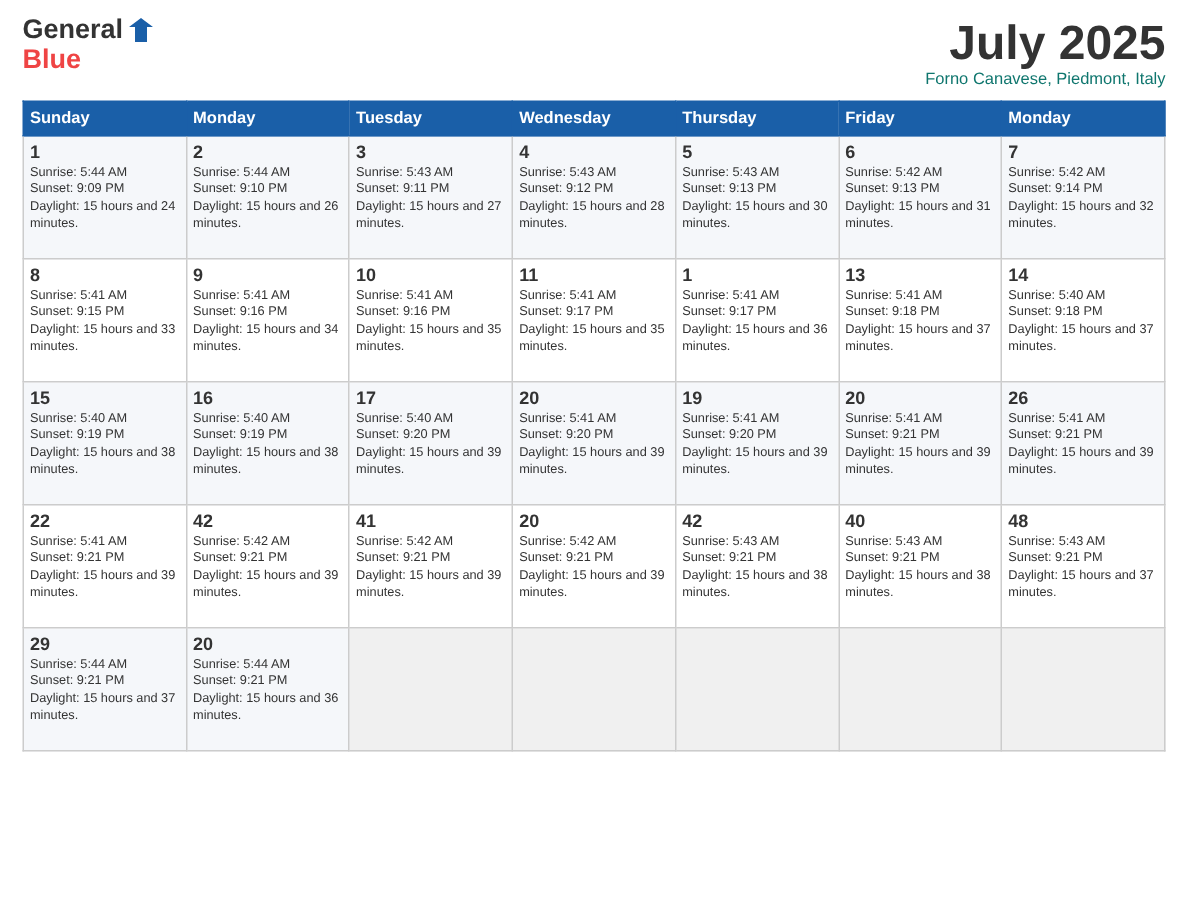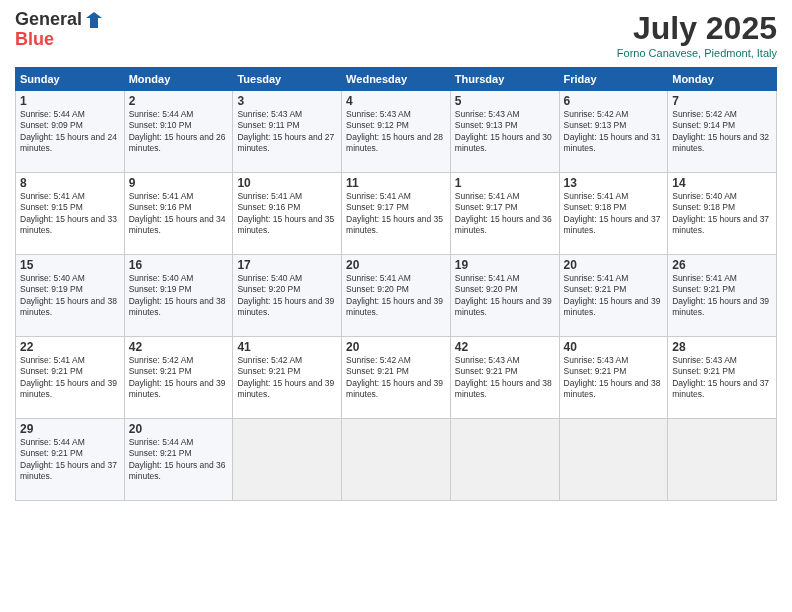--- a/index.html
+++ b/index.html
@@ -242,21 +242,21 @@
       </td>
           <td>
         <span class="day-num">42</span>
         <span class="day-info">Sunrise: 5:43 AM<br>Sunset: 9:21 PM<br>Daylight: 15 hours and 38 minutes.</span>
       </td>
           <td>
         <span class="day-num">40</span>
         <span class="day-info">Sunrise: 5:43 AM<br>Sunset: 9:21 PM<br>Daylight: 15 hours and 38 minutes.</span>
       </td>
           <td>
-        <span class="day-num">28</span>
+        <span class="day-num">48</span>
         <span class="day-info">Sunrise: 5:43 AM<br>Sunset: 9:21 PM<br>Daylight: 15 hours and 37 minutes.</span>
       </td>
         </tr>
         <tr>
           <td>
         <span class="day-num">29</span>
         <span class="day-info">Sunrise: 5:44 AM<br>Sunset: 9:21 PM<br>Daylight: 15 hours and 37 minutes.</span>
       </td>
           <td>
         <span class="day-num">20</span>

